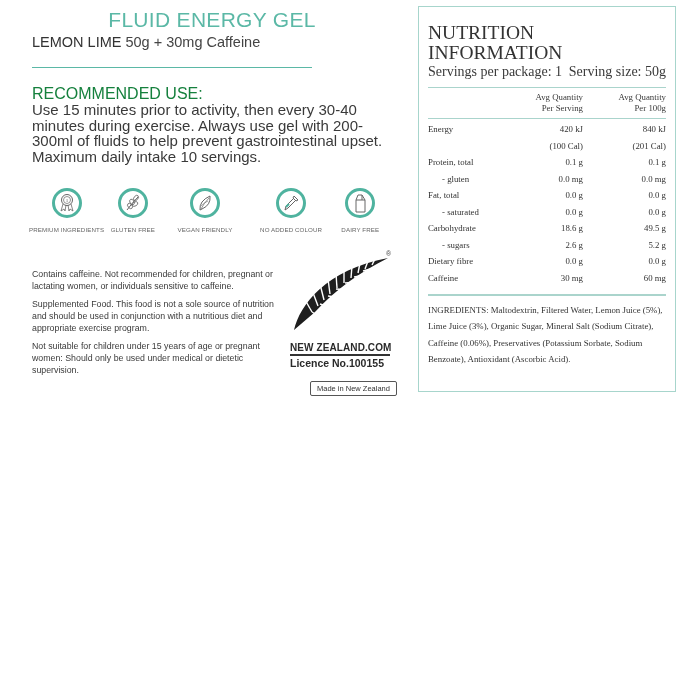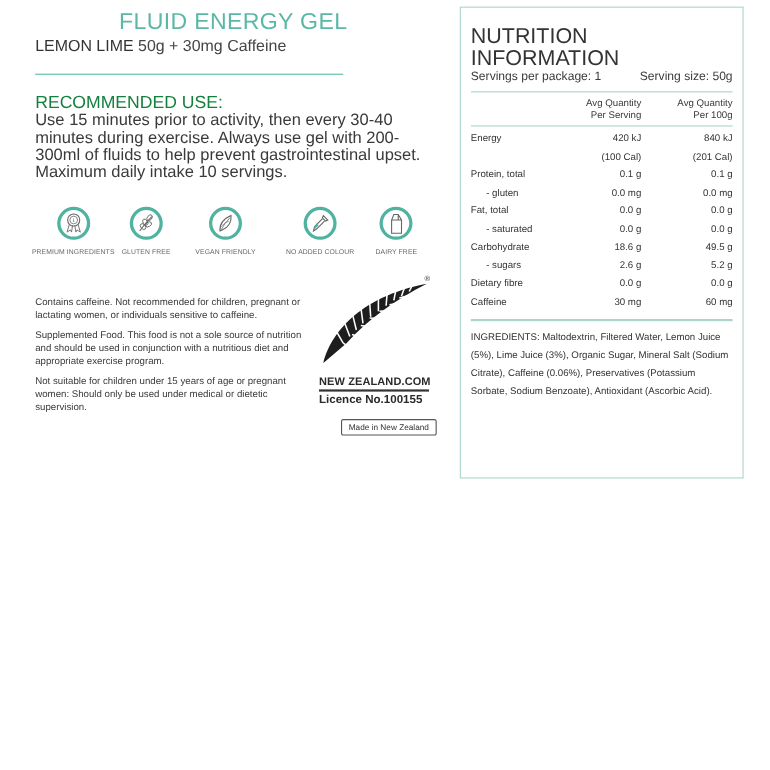--- a/index.html
+++ b/index.html
@@ -16,23 +16,23 @@
   .ic { display:flex; flex-direction:column; align-items:center; }
   .ic .circ { width:30px; height:30px; border-radius:50%; border:3px solid #4fb39f; display:flex; align-items:center; justify-content:center; box-sizing:border-box; }
   .ic .lbl { font-size:6.2px; color:#666; margin-top:8px; white-space:nowrap; letter-spacing:0.1px; }
   .warn { position:absolute; left:32px; top:268px; width:250px; font-size:8.8px; line-height:12px; color:#3a3a3a; }
   .warn p { margin:0 0 6px 0; }
   .nz { position:absolute; left:290px; top:250px; width:110px; }
   .nz .brand { font-size:10px; font-weight:bold; color:#2a2a2a; letter-spacing:0.1px; margin-top:12px; }
   .nz .bar { height:1.5px; background:#333; width:100px; margin:1px 0 1px 0; }
   .nz .lic { font-size:10.5px; font-weight:bold; color:#2a2a2a; }
   .nz .made { margin-top:12px; margin-left:20px; border:1px solid #555; border-radius:2px; font-size:7.5px; color:#333; padding:2px 6px; display:inline-block; }
-  .nut { position:absolute; left:418px; top:6px; width:258px; height:429px; border:1.5px solid #a7d5cc; box-sizing:border-box; padding:0 9px; }
+  .nut { position:absolute; left:418px; top:6px; width:258px; height:386px; border:1.5px solid #a7d5cc; box-sizing:border-box; padding:0 9px;font-family:Liberation Serif, serif; }
   .nut h2 { font-size:19.5px; font-weight:normal; color:#333; margin:16px 0 0 0; line-height:20px; letter-spacing:0px; }
-  .srv { display:flex; justify-content:space-between; font-size:11px; color:#3a3a3a; margin-top:1px; }
+  .srv { display:flex; justify-content:space-between; font-size:14px; color:#3a3a3a; margin-top:1px; }
   .hr { height:1px; background:#aad4cc; margin:7px 0 0 0; }
   .hdr { display:flex; font-size:8.8px; line-height:11px; margin-top:4px; }
   .col0 { flex:1; }
   .col1 { width:82px; text-align:right; }
   .col2 { width:83px; text-align:right; }
   .row { display:flex; font-size:8.8px; line-height:16.5px; color:#333; }
   .row.sub .col0 { padding-left:14px; }
   .ing { font-size:8.8px; line-height:16.5px; color:#333; margin-top:6px; }
 </style>
 </head>

